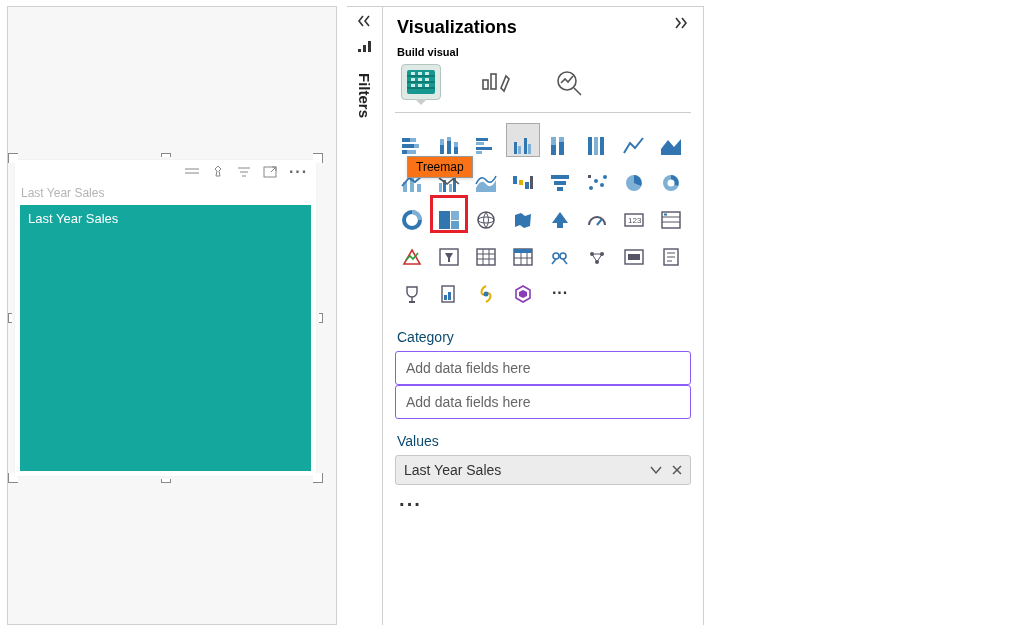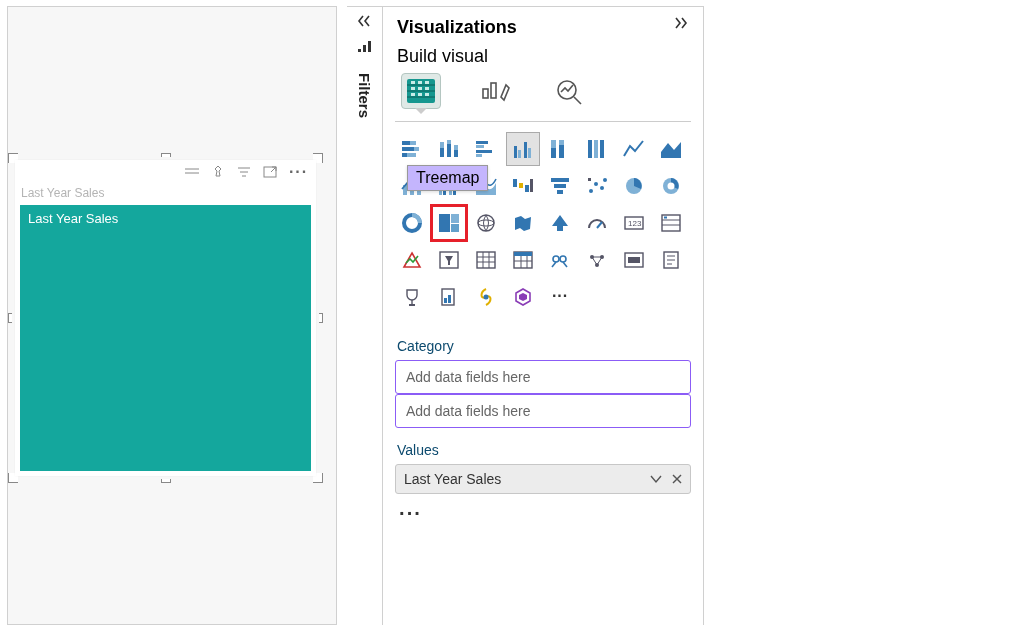--- a/index.html
+++ b/index.html
@@ -103,22 +103,22 @@
   }
   .viz-header {
     padding: 10px 14px 6px 14px;
     display: flex;
     align-items: flex-start;
     justify-content: space-between;
   }
   .viz-title { font-size: 18px; font-weight: 700; }
   .build-label {
     padding: 2px 14px 6px 14px;
-    font-size: 18px;
-    font-weight: 400;
+    font-size: 11px;
+    font-weight: 700;
   }
   .build-tabs {
     display: flex;
     gap: 34px;
     padding: 0 18px 8px 18px;
     align-items: center;
   }
   .build-tab {
     width: 40px; height: 36px;
     display: flex; align-items: center; justify-content: center;
@@ -142,37 +142,37 @@
   .viz-grid {
     display: grid;
     grid-template-columns: repeat(8, 34px);
     grid-auto-rows: 34px;
     gap: 3px;
     padding: 2px 12px 8px 12px;
     position: relative;
   }
   .viz-cell {
     width: 34px; height: 34px;
-    display: flex; align-items: center; justify-content: center;
+    display: flex; align-items: flex-end; justify-content: center;
     color: #8b5cf6;
     cursor: pointer;
   }
   .viz-cell.sel {
     background: #e2e2e2;
     border: 1px solid #aaa;
   }
   .viz-cell.hl {
     outline: 3px solid #e6202a;
     outline-offset: -1px;
   }
   .tooltip {
     position: absolute;
-    background: #c4b5fd;
+    background: #f97316;
     border: 1px solid #999;
-    font-size: 16px;
+    font-size: 12px;
     padding: 3px 8px;
     white-space: nowrap;
     box-shadow: 0 1px 3px rgba(0,0,0,.15);
     pointer-events: none;
   }
   .fields-area { padding: 2px 12px 0 12px; }
   .field-label { font-size: 14px; color: #0c4a6e; margin: 14px 2px 6px 2px; }
   .field-well {
     border: 1px solid #8b5cf6;
     border-radius: 3px;

